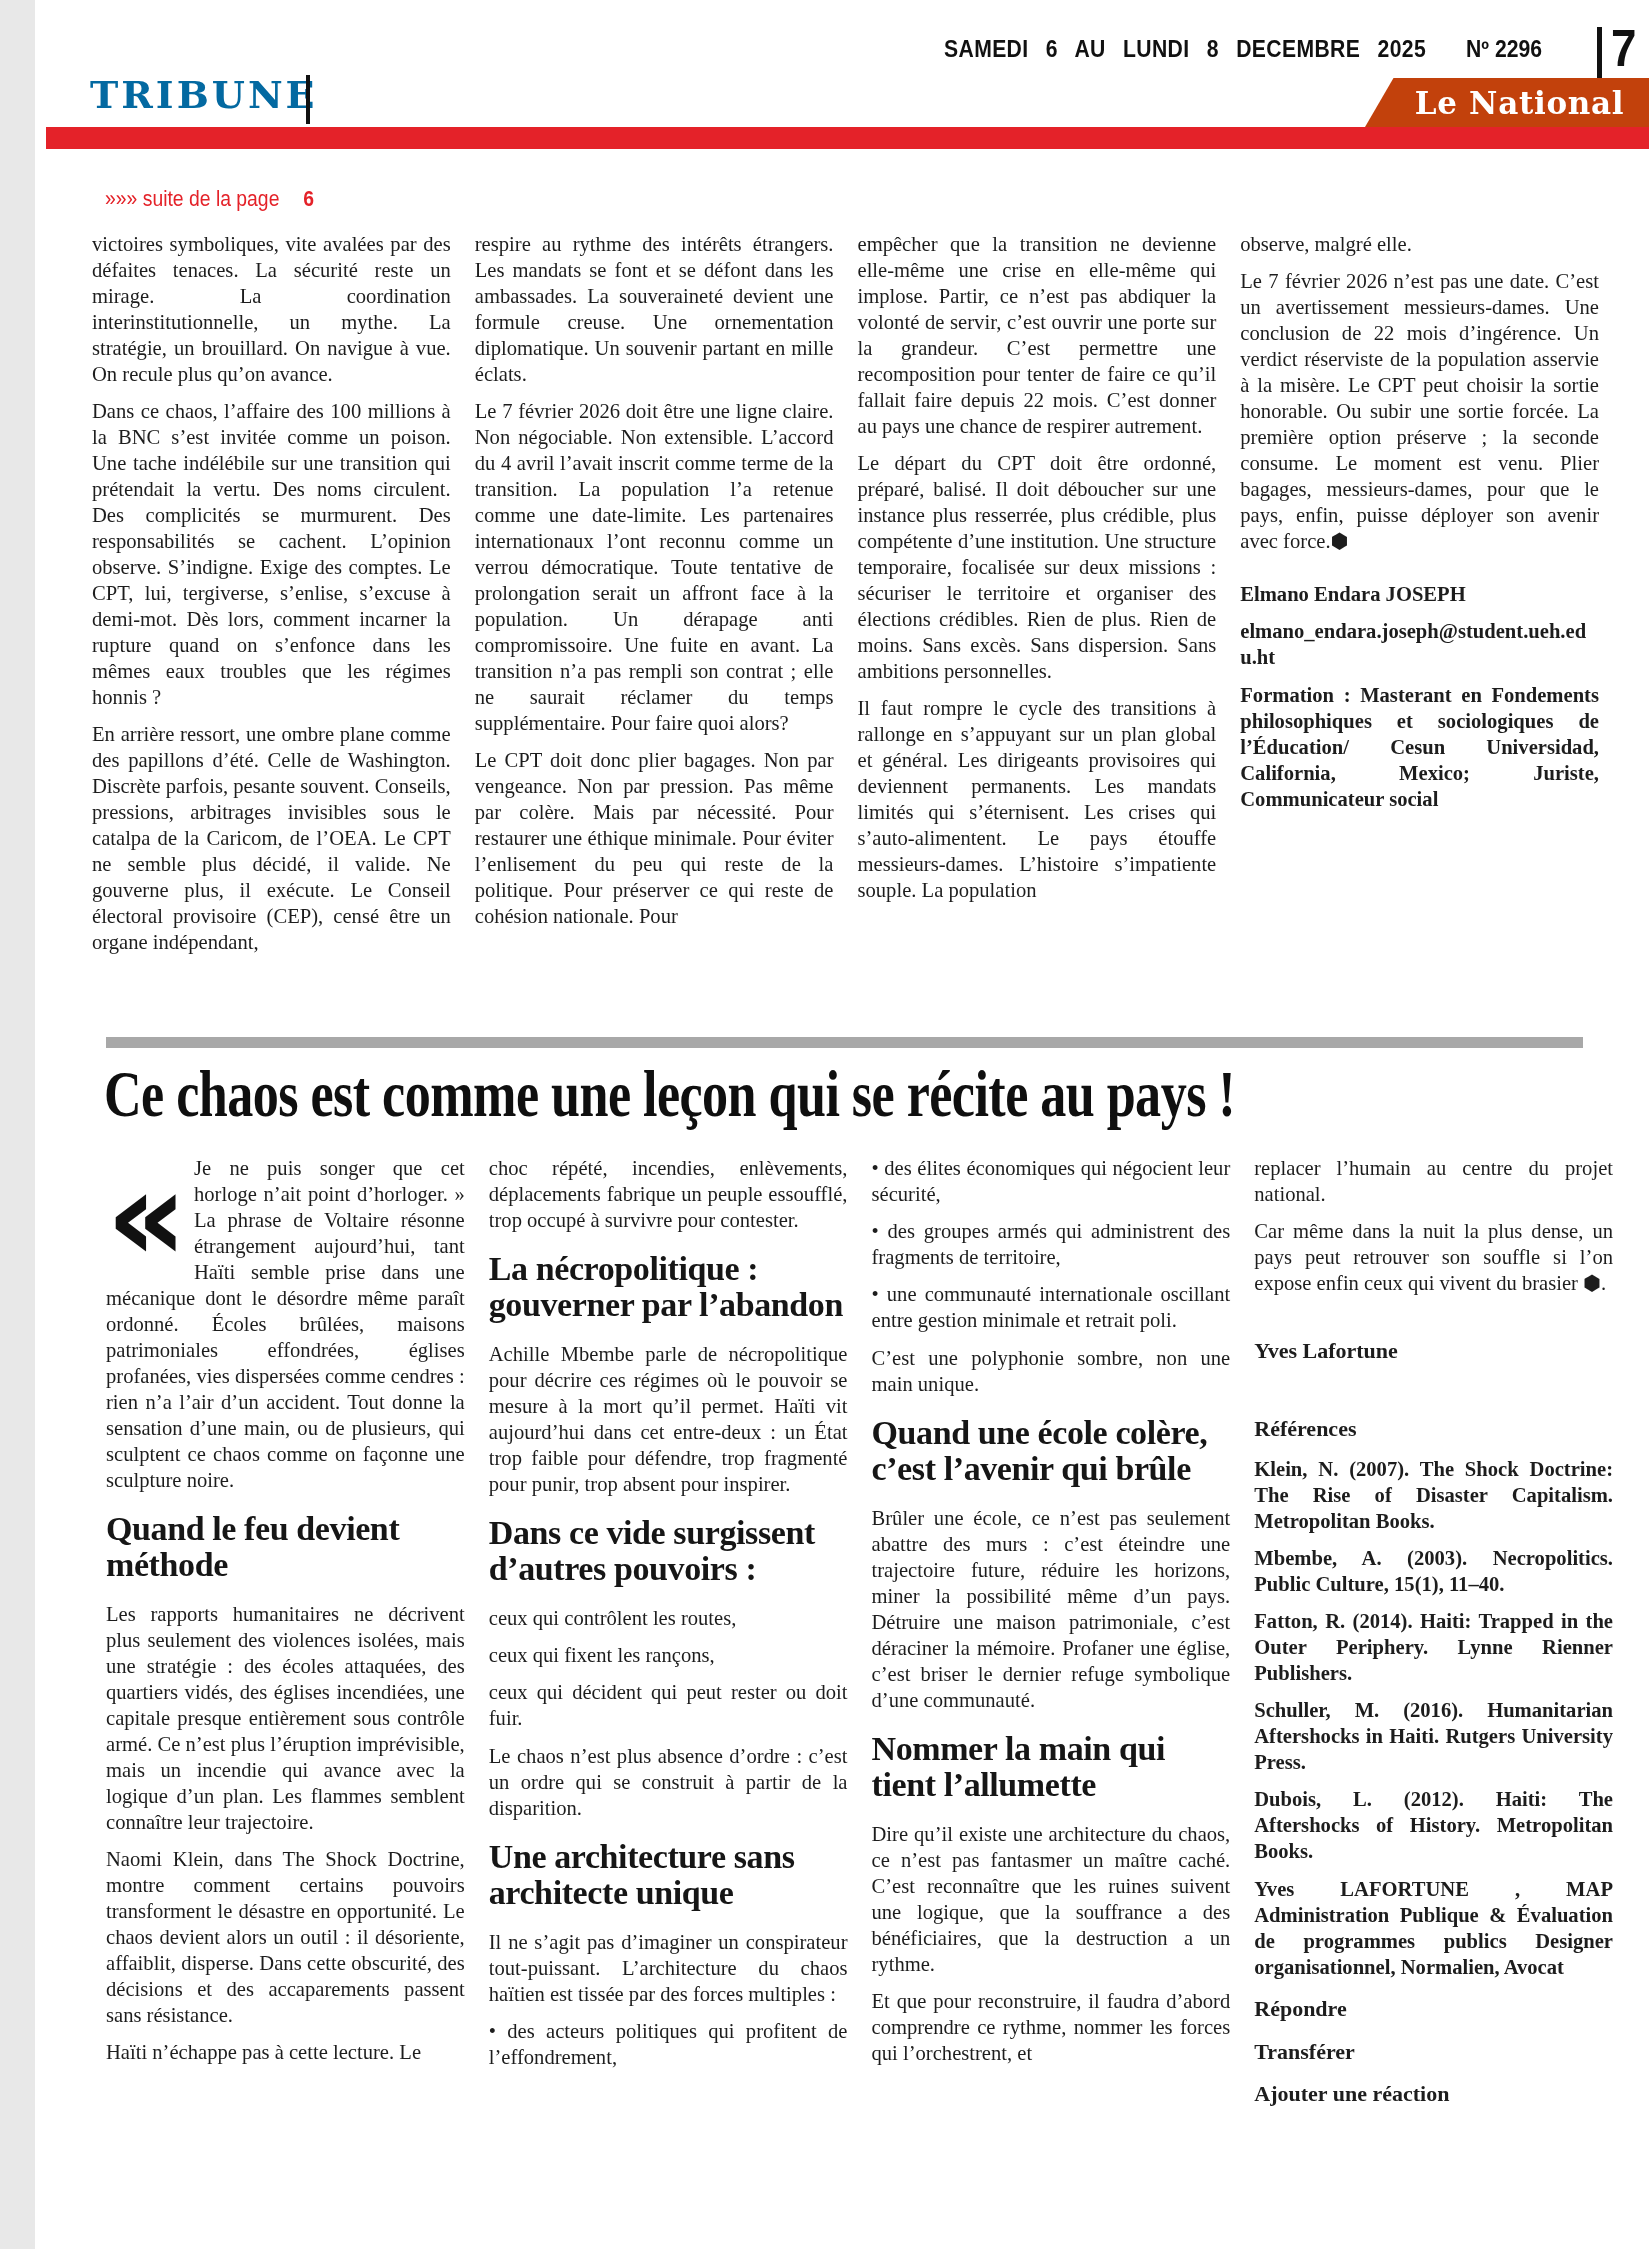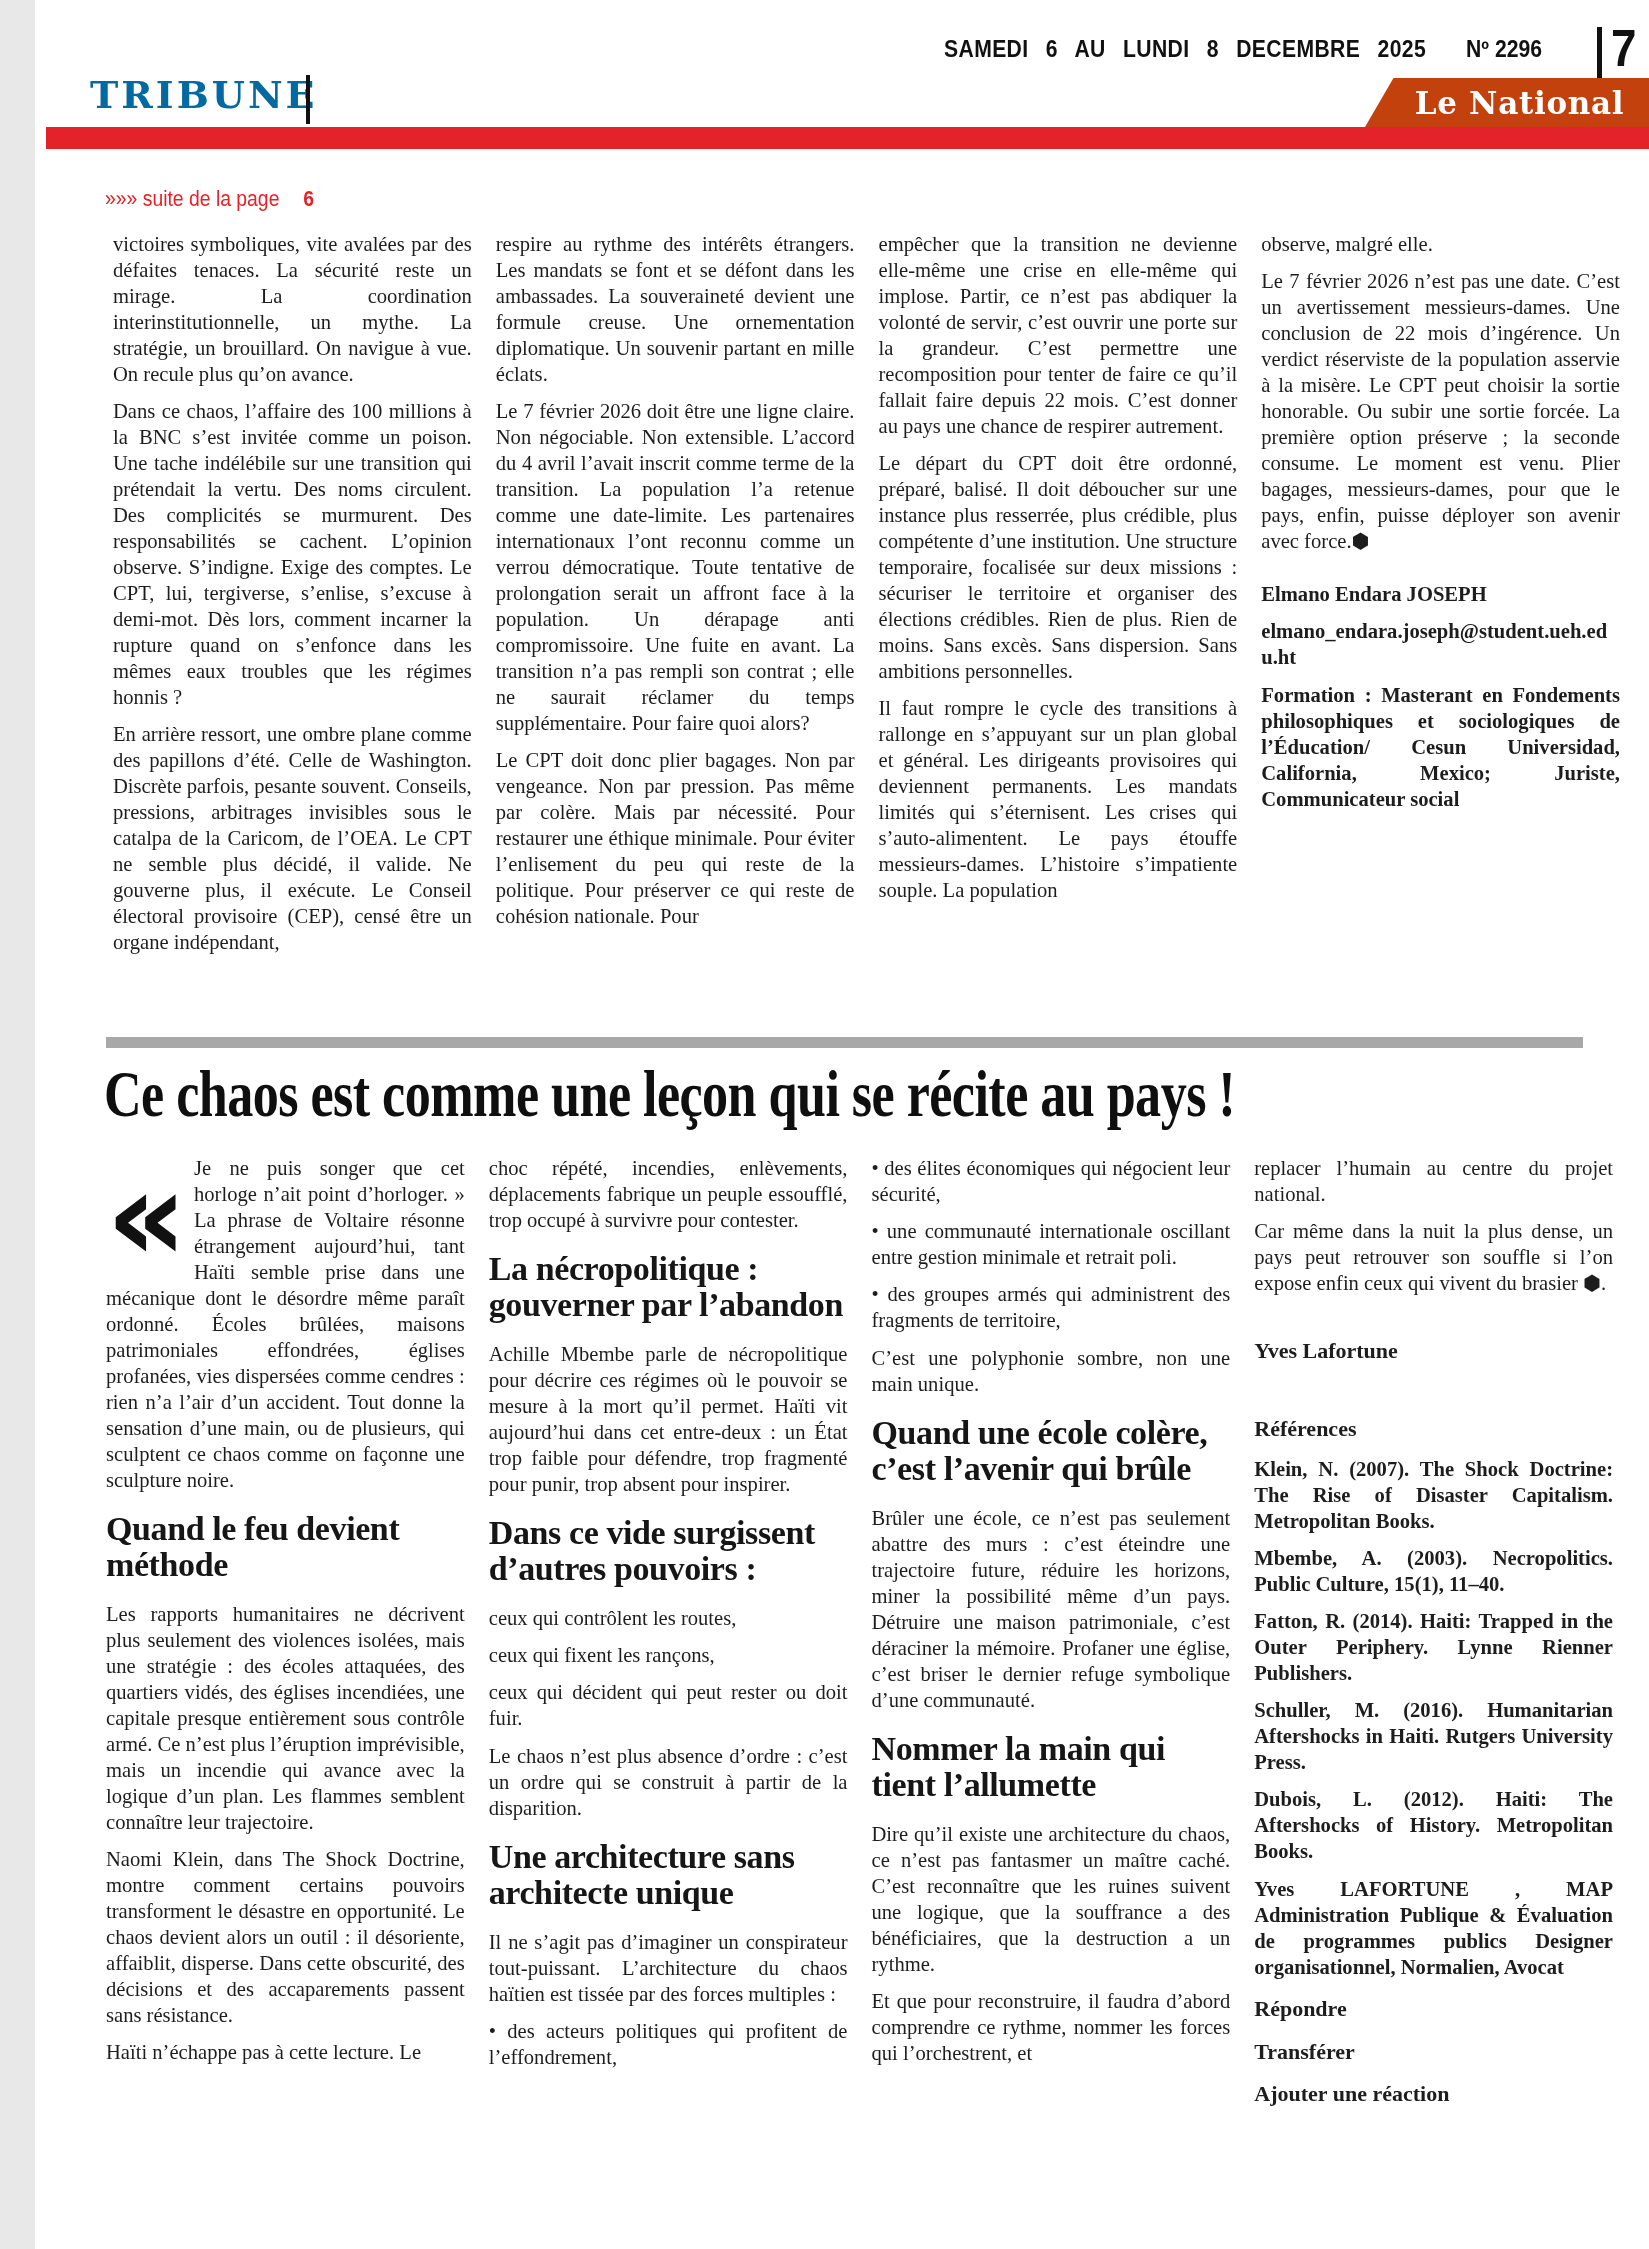--- a/index.html
+++ b/index.html
@@ -22,21 +22,21 @@
   .brand-box{position:absolute;left:1330px;top:78px;width:309px;height:49px;
              clip-path:polygon(28.5px 0, 100% 0, 100% 100%, 0 100%);
              display:flex;align-items:center;justify-content:center;}
   .brand-text{color:#ffffff;font-family:"DejaVu Serif",serif;font-weight:bold;font-size:31px;letter-spacing:0.7px;}
   .continuation{position:absolute;left:70px;top:186px;font-family:"Liberation Sans",sans-serif;
                 font-size:22px;transform:scaleX(0.88);transform-origin:left top;white-space:nowrap;}
   .continuation .pref{font-weight:bold;margin-left:21px;}
 
   
   .cols{position:absolute;display:grid;grid-template-columns:repeat(4,1fr);column-gap:24px;overflow:hidden;}
-  #article1-cols{left:78px;top:231px;width:1507px;height:795px;}
+  #article1-cols{left:57px;top:231px;width:1507px;height:795px;}
   #article2-cols{left:71px;top:1155px;width:1507px;height:1086px;}
   .p{font-size:20.6px;line-height:26px;text-align:justify;margin:0 0 11.2px 0;}
   .pb{font-weight:bold;}
   .email{word-break:break-all;}
   .gap-top{margin-top:27px;}
   .h3{font-weight:bold;font-size:34px;line-height:36px;letter-spacing:-0.4px;margin:18px 0 18px 0;color:#161616;}
 
   
   .quote-float{float:left;width:88px;height:106px;display:flex;align-items:flex-end;}
   .quote-glyph{font-family:"DejaVu Sans",sans-serif;font-weight:bold;font-size:126px;line-height:88px;color:#111;}
@@ -122,22 +122,22 @@
       <p class="p">ceux qui contrôlent les routes,</p>
       <p class="p">ceux qui fixent les rançons,</p>
       <p class="p">ceux qui décident qui peut rester ou doit fuir.</p>
       <p class="p">Le chaos n’est plus absence d’ordre : c’est un ordre qui se construit à partir de la disparition.</p>
       <h3 class="h3">Une architecture sans architecte unique</h3>
       <p class="p">Il ne s’agit pas d’imaginer un conspirateur tout-puissant. L’architecture du chaos haïtien est tissée par des forces multiples :</p>
       <p class="p">• des acteurs politiques qui profitent de l’effondrement,</p>
     </div>
     <div>
       <p class="p">• des élites économiques qui négocient leur sécurité,</p>
+      <p class="p">• des groupes armés qui administrent des fragments de territoire,</p>
       <p class="p">• une communauté internationale oscillant entre gestion minimale et retrait poli.</p>
-      <p class="p">• des groupes armés qui administrent des fragments de territoire,</p>
       <p class="p">C’est une polyphonie sombre, non une main unique.</p>
       <h3 class="h3">Quand une école colère, c’est l’avenir qui brûle</h3>
       <p class="p">Brûler une école, ce n’est pas seulement abattre des murs : c’est éteindre une trajectoire future, réduire les horizons, miner la possibilité même d’un pays. Détruire une maison patrimoniale, c’est déraciner la mémoire. Profaner une église, c’est briser le dernier refuge symbolique d’une communauté.</p>
       <h3 class="h3">Nommer la main qui tient l’allumette</h3>
       <p class="p">Dire qu’il existe une architecture du chaos, ce n’est pas fantasmer un maître caché. C’est reconnaître que les ruines suivent une logique, que la souffrance a des bénéficiaires, que la destruction a un rythme.</p>
       <p class="p">Et que pour reconstruire, il faudra d’abord comprendre ce rythme, nommer les forces qui l’orchestrent, et</p>
     </div>
     <div>
       <p class="p">replacer l’humain au centre du projet national.</p>
       <p class="p">Car même dans la nuit la plus dense, un pays peut retrouver son souffle si l’on expose enfin ceux qui vivent du brasier ⬢.</p>

